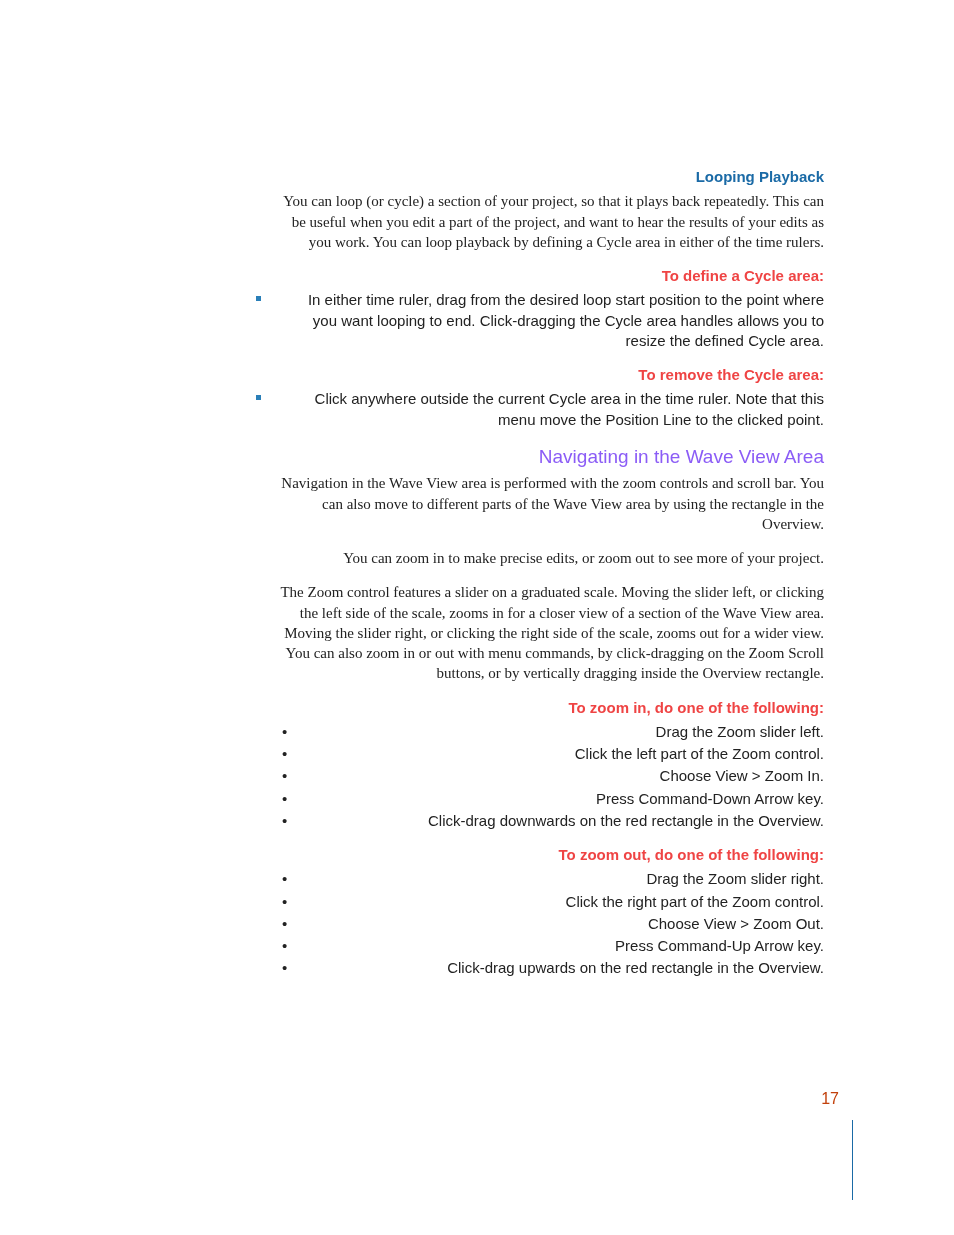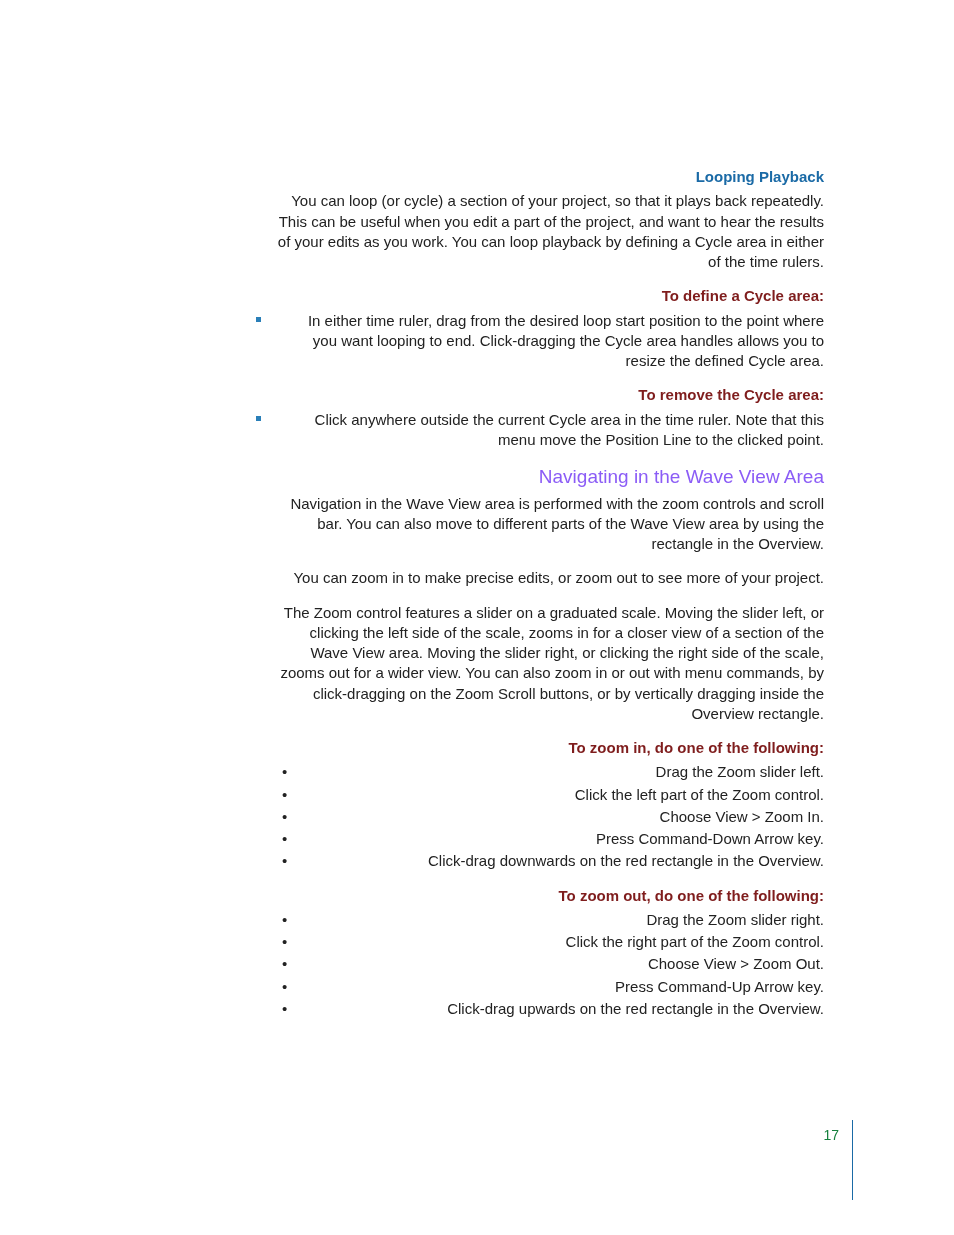--- a/index.html
+++ b/index.html
@@ -25,24 +25,25 @@
   }
   .h2 {
     color: #8b5cf6;
     font-weight: 500;
     font-size: 19px;
     margin: 14px 0 4px 0;
   }
   .para {
     margin: 0 0 14px 0;
     color: #222;
+    font-family: Liberation Serif, serif;
   }
   .bold-lead {
     font-weight: 700;
-    color: #7f1d1d;
+    color: #ef4444;
     margin: 6px 0 4px 0;
   }
   ul.square {
     list-style: none;
     padding: 0;
     margin: 0 0 14px 0;
   }
   ul.square > li {
     position: relative;
     padding-left: 14px;
@@ -70,23 +71,23 @@
   ul.bullets > li::before {
     content: "•";
     position: absolute;
     left: 14px;
     top: 0;
     color: #222;
   }
   .page-num {
     position: absolute;
     right: 115px;
-    top: 1126px;
-    font-size: 14px;
-    color: #15803d;
+    top: 1088px;
+    font-size: 16px;
+    color: #c2410c;
   }
   .side-rule {
     position: absolute;
     right: 101px;
     top: 1120px;
     width: 1px;
     height: 80px;
     background: #1a6aa6;
   }
 </style>

